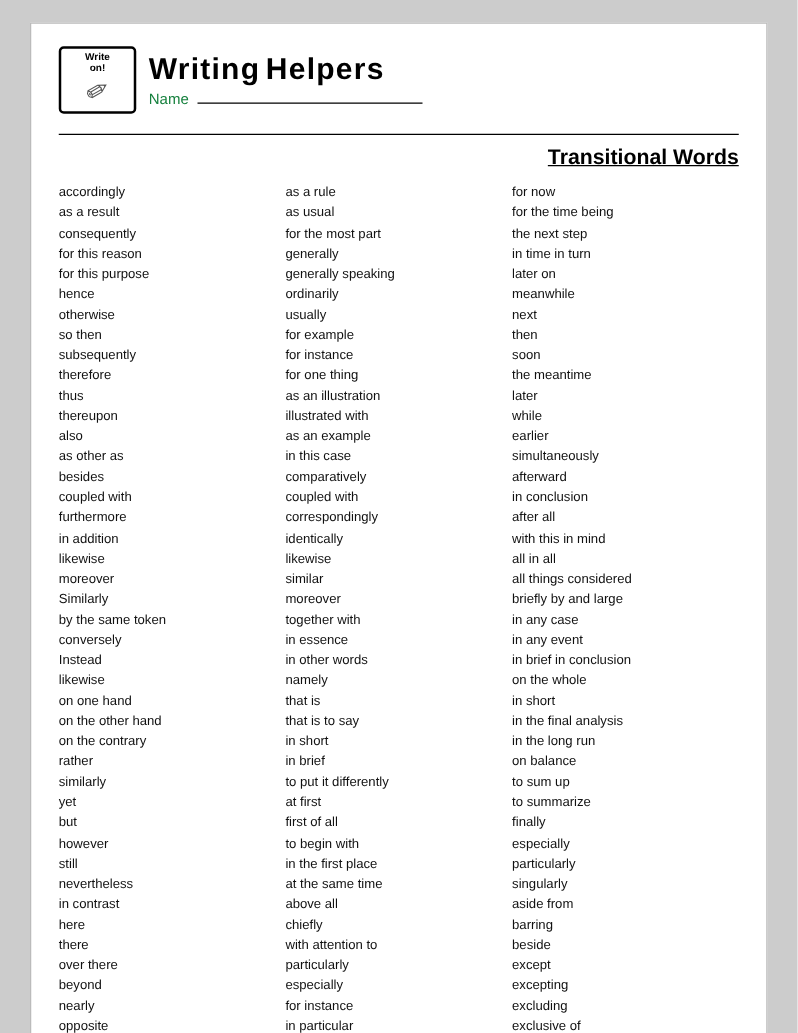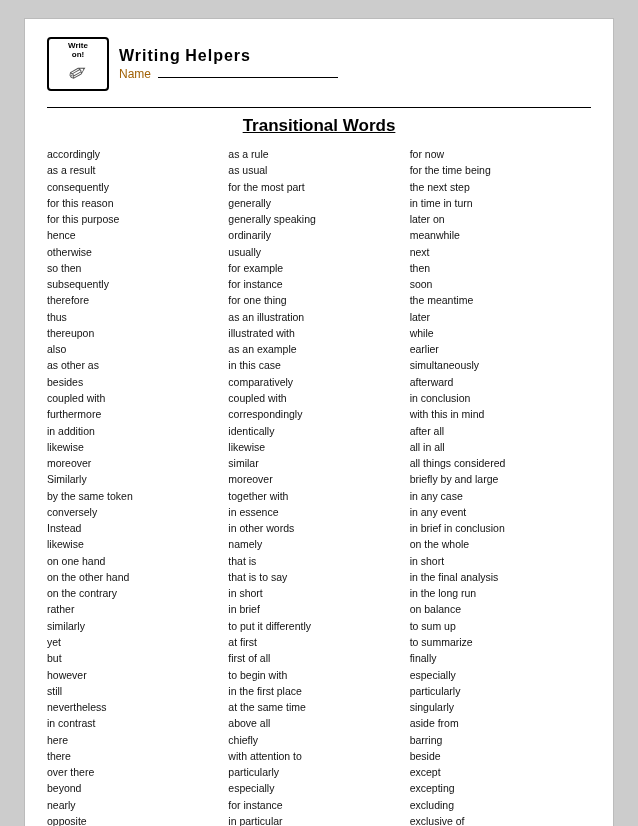--- a/index.html
+++ b/index.html
@@ -52,39 +52,39 @@
       font-size: 22px;
       color: #555;
       transform: rotate(-30deg);
       display: inline-block;
     }
     .header-title {
       display: flex;
       flex-direction: column;
     }
     .header-title-main {
-      font-size: 16px;
+      font-size: 24px;
       font-weight: bold;
       letter-spacing: 1px;
     }
     .header-name-line {
       font-size: 12px;
       margin-top: 2px;
-      color: #a16207;
+      color: #15803d;
     }
     .header-name-line span.name-label {
       margin-right: 4px;
     }
     .header-name-line span.name-underline {
       display: inline-block;
       width: 180px;
       border-bottom: 1px solid #000;
     }
     .section-title {
-      text-align: center;
+      text-align: right;
       font-size: 17px;
       font-weight: bold;
       text-decoration: underline;
       margin: 8px 0 10px 0;
     }
     .columns {
       display: flex;
       flex-direction: row;
       gap: 0;
       justify-content: space-between;
@@ -224,22 +224,22 @@
         <p>next</p>
         <p>then</p>
         <p>soon</p>
         <p>the meantime</p>
         <p>later</p>
         <p>while</p>
         <p>earlier</p>
         <p>simultaneously</p>
         <p>afterward</p>
         <p>in conclusion</p>
+        <p>after all</p>
         <p>with this in mind</p>
-        <p>after all</p>
         <p>all in all</p>
         <p>all things considered</p>
         <p>briefly  by and large</p>
         <p>in any case</p>
         <p>in any event</p>
         <p>in brief  in conclusion</p>
         <p>on the whole</p>
         <p>in short</p>
         <p>in the final analysis</p>
         <p>in the long run</p>

